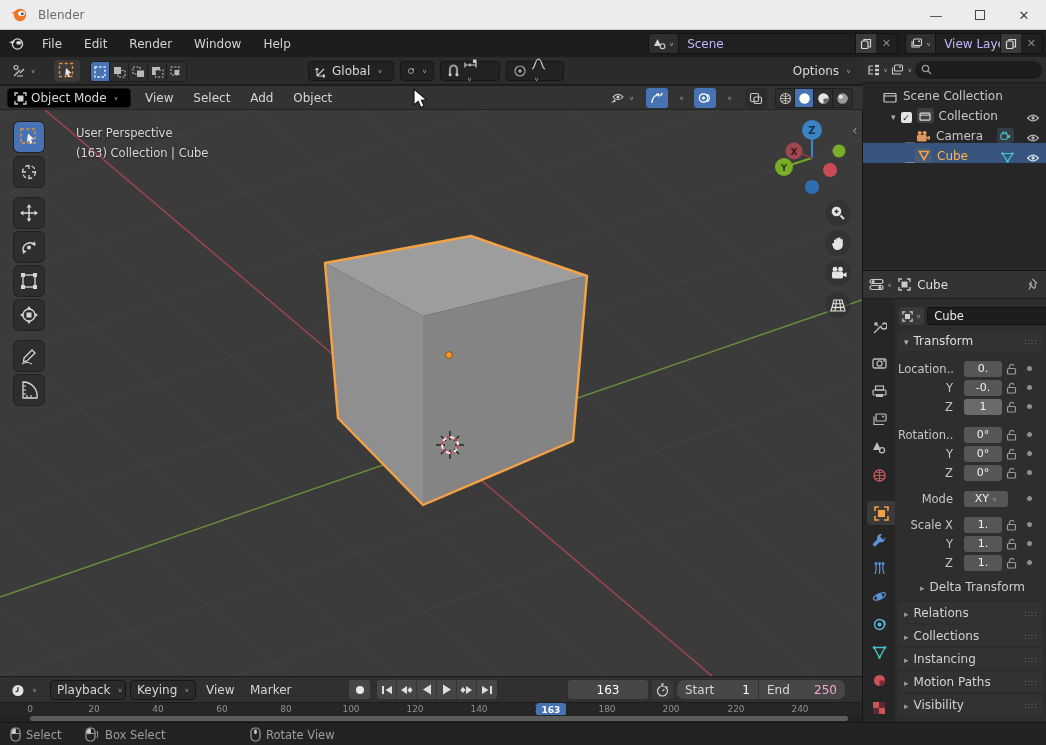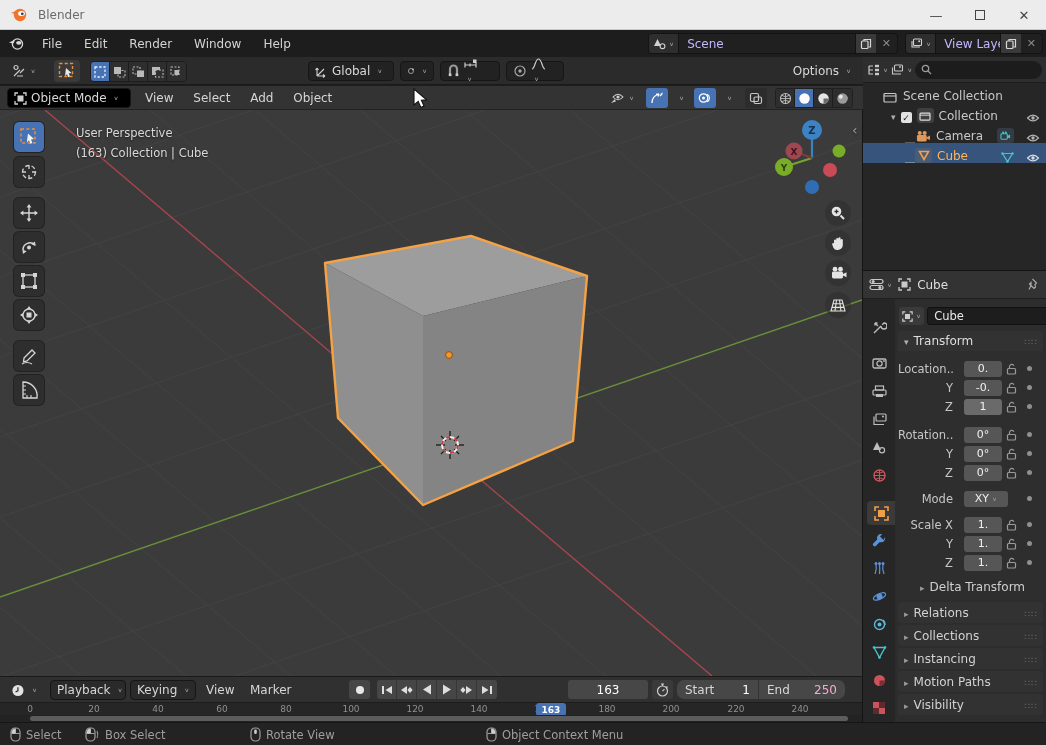--- a/index.html
+++ b/index.html
@@ -959,27 +959,19 @@
     </svg>
     <span>Box Select</span>
   </div>
   <div class="hint" style="left:250px">
     <svg width="11" height="15" viewBox="0 0 11 15">
       <rect x="1" y="1" width="9" height="13" rx="4" fill="none" stroke="#9e9e9e" stroke-width="1.2"></rect>
       <rect x="4.2" y="2.5" width="2.6" height="4.5" rx="1.3" fill="#cfcfcf"></rect>
     </svg>
     <span>Rotate View</span>
   </div>
-  <div class="hint" style="left:486px">
-    <svg width="11" height="15" viewBox="0 0 11 15">
-      <rect x="1" y="1" width="9" height="13" rx="4" fill="none" stroke="#9e9e9e" stroke-width="1.2"></rect>
-      <path d="M1.5 6.5 h8 M5.5 1.5 v5" stroke="#9e9e9e" stroke-width="1"></path>
-        <path d="M9.4 5.8 a4 4 0 0 0 -3.9 -4.3 v5 h3.9 Z" fill="#cfcfcf"></path>
-    </svg>
-    <span>Object Context Menu</span>
-  </div>
 </div>
 
 <div class="abs" style="left:413px; top:88px; z-index:50; pointer-events:none">
   <svg width="17" height="22" viewBox="0 0 17 22">
     <path d="M1 1 L1 17 L5.2 13.4 L7.8 19.5 L11 18.1 L8.4 12.2 L13.6 11.8 Z" fill="#fff" stroke="#111" stroke-width="1.1"></path>
   </svg>
 </div>
 
 </body></html>

